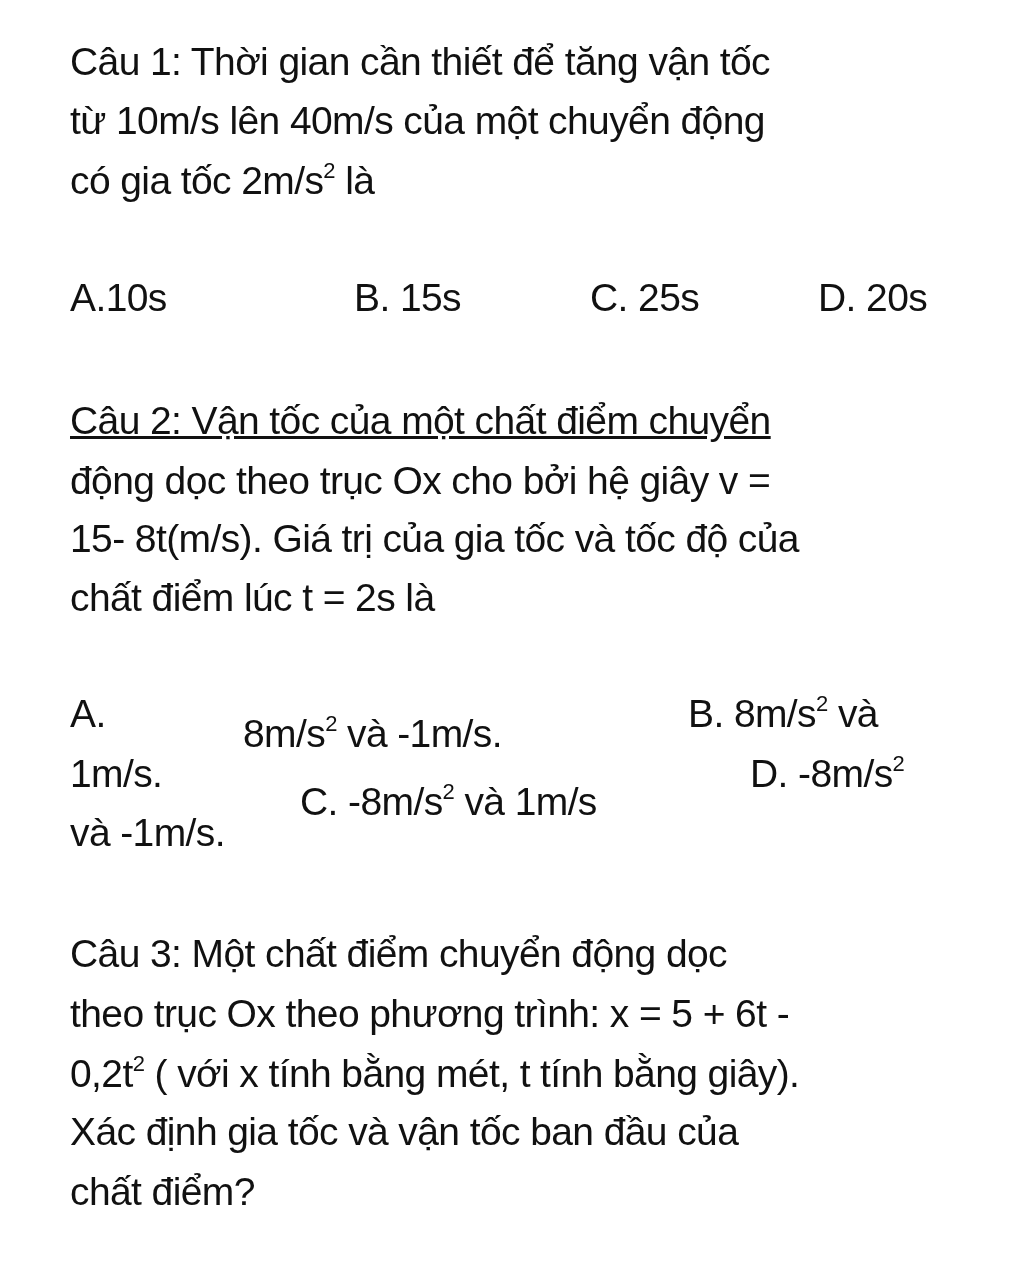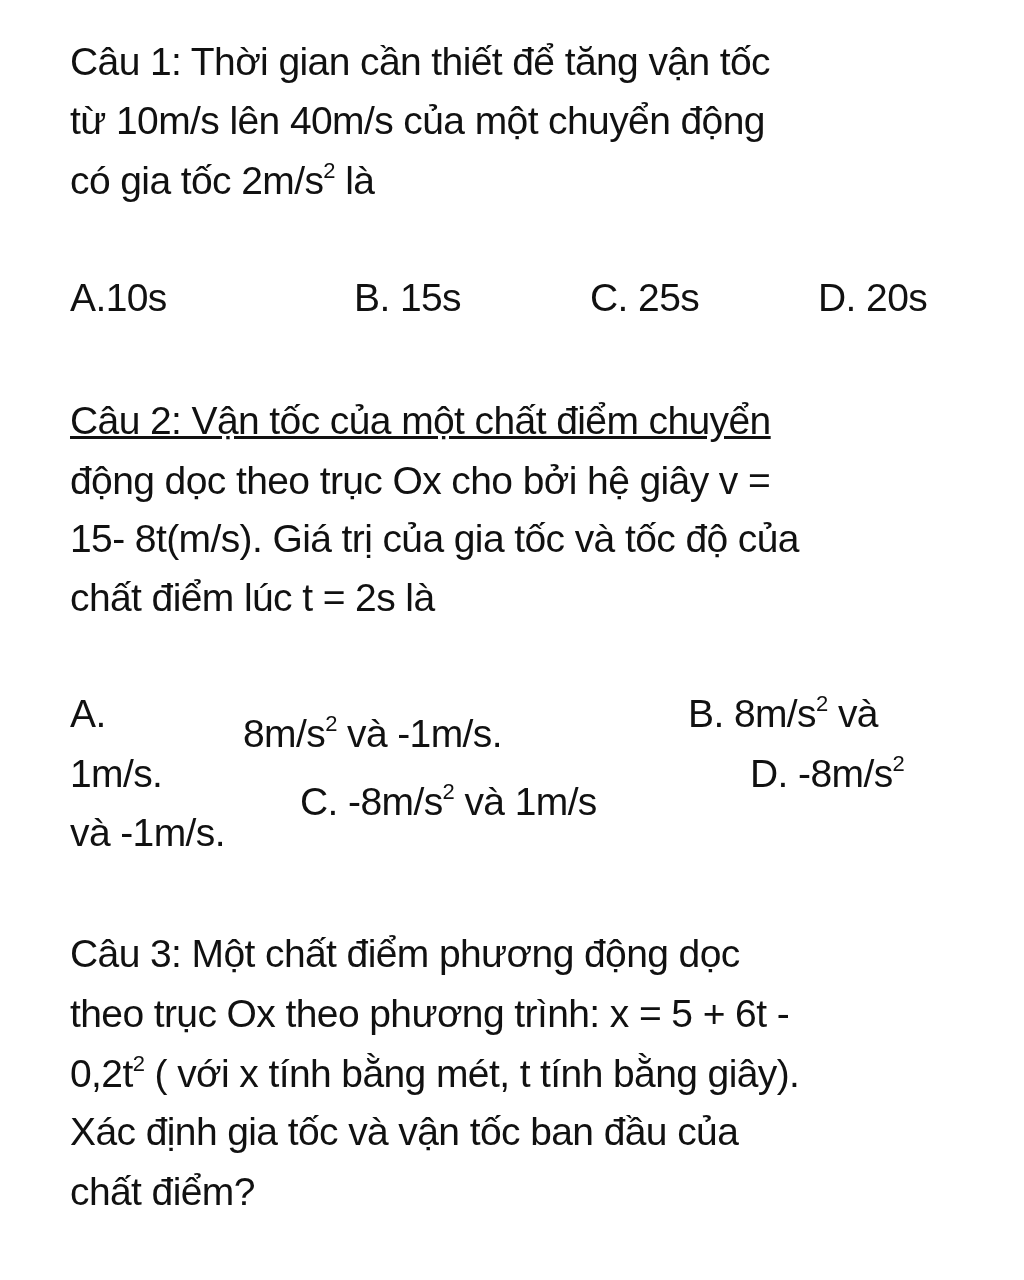--- a/index.html
+++ b/index.html
@@ -62,18 +62,18 @@
   <div class="opt" style="top:690px; left:688px;"><span>B. 8m/s</span><sup>2</sup><span> và</span></div>
 
   <div class="opt" style="top:750px; left:70px;">1m/s.</div>
   <div class="opt" style="top:750px; left:300px;margin-top:28px;"><span>C. -8m/s</span><sup>2</sup><span> và 1m/s</span></div>
   <div class="opt" style="top:750px; left:750px;"><span>D. -8m/s</span><sup>2</sup></div>
 
   <div class="opt" style="top:809px; left:70px;">và -1m/s.</div>
 </div>
 
 <div>
-  <div class="line" style="top:930px;">Câu 3: Một chất điểm phương động dọc</div>
+  <div class="line" style="top:930px;">Câu 3: Một chất điểm chuyển động dọc</div>
   <div class="line" style="top:990px;">theo trục Ox theo phương trình: x = 5 + 6t -</div>
   <div class="line" style="top:1050px;"><span>0,2t</span><sup>2</sup><span> ( với x tính bằng mét, t tính bằng giây).</span></div>
   <div class="line" style="top:1108px;">Xác định gia tốc và vận tốc ban đầu của</div>
   <div class="line" style="top:1168px;">chất điểm?</div>
 </div>
 
 </body></html>

